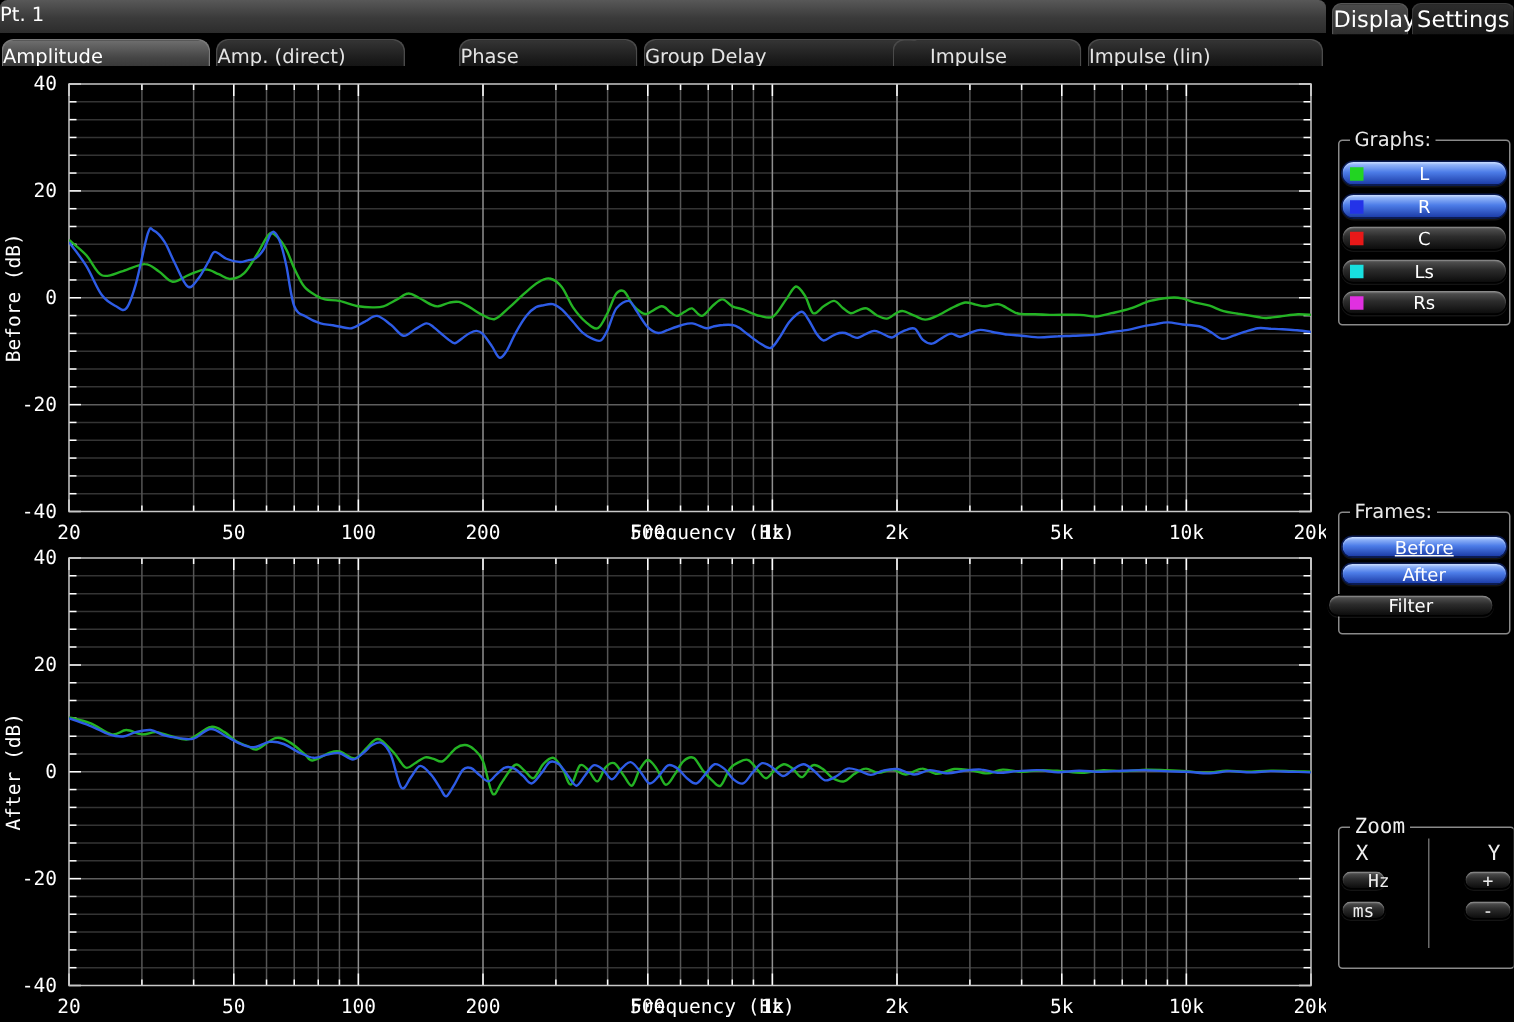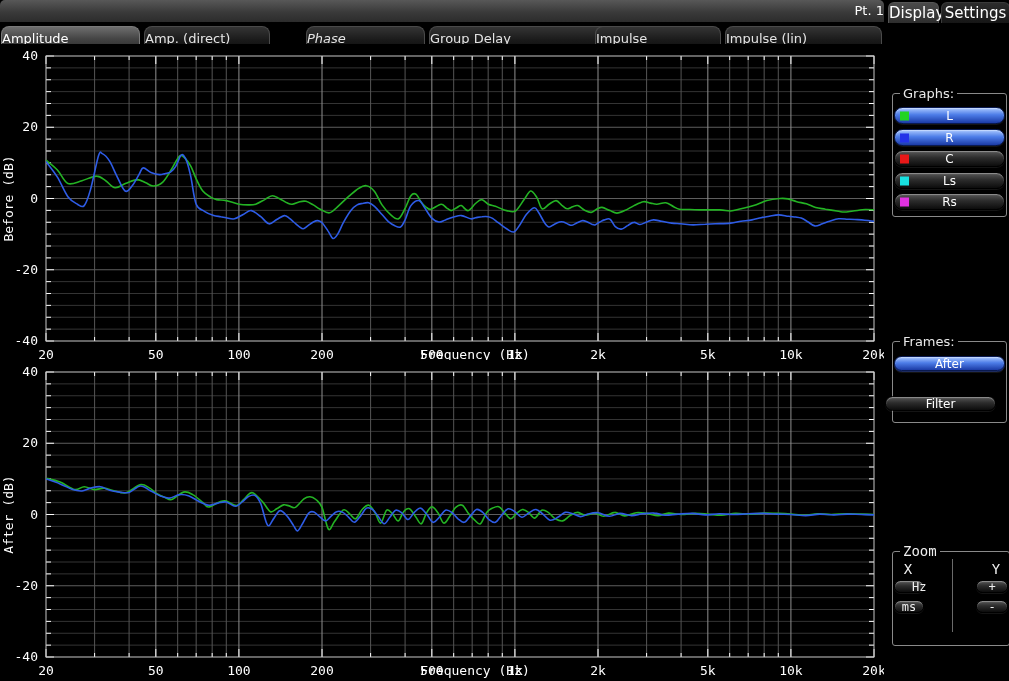--- a/index.html
+++ b/index.html
@@ -1,21 +1,21 @@
 <!DOCTYPE html>
 <html><head>
 <meta charset="utf-8">
 <style>
   html,body{margin:0;padding:0;background:#000;width:1009px;height:681px;overflow:hidden;
     font-family:"DejaVu Sans",sans-serif;position:relative;}
   .abs{position:absolute;}
   
   #titlebar{left:0;top:0;width:884px;height:22px;border-radius:5px 5px 0 0;
     background:linear-gradient(#585858,#3a3a3a 55%,#2c2c2c);color:#fff;font-size:13px;
-    text-align:right;line-height:22px;}
+    text-align:left;line-height:22px;}
   
   .wtab{top:2px;height:20px;border-radius:6px 6px 0 0;color:#fff;font-size:15px;
     text-align:center;line-height:21px;border:1px solid #555;border-bottom:none;}
   #tab-display{left:888px;width:49px;background:linear-gradient(#4a4a4a,#2e2e2e);}
   #tab-settings{left:941px;width:67px;background:linear-gradient(#2c2c2c,#161616);border-color:#3a3a3a;}
   
   .ptab{top:26px;height:22px;border-radius:8px 8px 0 0;color:#e4e4e4;font-size:13px;
     text-align:left;line-height:23px;background:linear-gradient(#343434,#1b1b1b 60%,#101010);
     border:1px solid #4a4a4a;border-bottom:none;box-sizing:border-box;}
   .ptab.active{background:linear-gradient(#6e6e6e,#454545 55%,#303030);color:#fff;border-color:#7a7a7a;}
@@ -40,23 +40,23 @@
 
 <div id="titlebar" class="abs">
   <span>Pt. 1</span>
 </div>
 
 <div id="tab-display" class="abs wtab">Display</div>
 <div id="tab-settings" class="abs wtab">Settings</div>
 
 <div class="abs ptab active" style="left:1px;width:139px;">Amplitude</div>
 <div class="abs ptab" style="left:144px;width:126px;">Amp. (direct)</div>
-<div class="abs ptab" style="left:306px;width:119px;font-style:italic;">Phase</div>
+<div class="abs ptab" style="left:306px;width:119px;">Phase</div>
 <div class="abs ptab" style="left:429px;width:186px;">Group Delay</div>
-<div class="abs ptab" style="left:595px;width:126px;">Impulse</div>
+<div class="abs ptab" style="left:595px;width:126px;padding-left:24px;">Impulse</div>
 <div class="abs ptab" style="left:725px;width:157px;">Impulse (lin)</div>
 
 <svg class="chart" id="chart-before" style="top:44px;" width="884" height="316">
     <line x1="46" y1="285.12499999999994" x2="874" y2="285.12499999999994" stroke="#343434" stroke-width="1"></line>
     <line x1="46" y1="273.25000000000006" x2="874" y2="273.25000000000006" stroke="#343434" stroke-width="1"></line>
     <line x1="46" y1="261.375" x2="874" y2="261.375" stroke="#343434" stroke-width="1"></line>
     <line x1="46" y1="249.49999999999994" x2="874" y2="249.49999999999994" stroke="#343434" stroke-width="1"></line>
     <line x1="46" y1="237.625" x2="874" y2="237.625" stroke="#343434" stroke-width="1"></line>
     <line x1="46" y1="225.75" x2="874" y2="225.75" stroke="#5e5e5e" stroke-width="1"></line>
     <line x1="46" y1="213.875" x2="874" y2="213.875" stroke="#343434" stroke-width="1"></line>
@@ -434,21 +434,21 @@
 </div>
 <div class="pill" style="left:894px;top:193px;width:111px;height:17px;line-height:16px;">
   <span class="swatch" style="background: rgb(224, 48, 224);"></span>
   <span>Rs</span>
 </div>
 
 <div class="abs groupbox" style="left:892px;top:341px;width:113px;height:80px;">
   <div class="gb-label">Frames:</div>
 </div>
 <div class="pill active" style="left:894px;top:357px;width:111px;height:15px;line-height:14px;text-decoration:underline;">Before</div>
-<div class="pill active" style="left:894px;top:356px;width:111px;height:15px;line-height:14px;">After</div>
+<div class="pill active" style="left:894px;top:375px;width:111px;height:15px;line-height:14px;">After</div>
 <div class="pill" style="left:885px;top:396px;width:111px;height:15px;line-height:14px;">Filter</div>
 
 <div class="abs groupbox" style="left:892px;top:551px;width:116px;height:93px;">
   <div class="gb-label mono">Zoom</div>
 </div>
 <div class="abs mono" style="left:900px;top:561px;width:16px;text-align:center;">X</div>
 <div class="abs mono" style="left:988px;top:561px;width:16px;text-align:center;">Y</div>
 <div class="vdivider" style="left:952px;top:559px;height:73px;"></div>
 <div class="pill mono" style="left:894px;top:580px;width:30px;height:13px;line-height:12px;font-size:12px;padding-left:17px;">Hz</div>
 <div class="pill mono" style="left:894px;top:600px;width:30px;height:13px;line-height:12px;font-size:12px;">ms</div>

